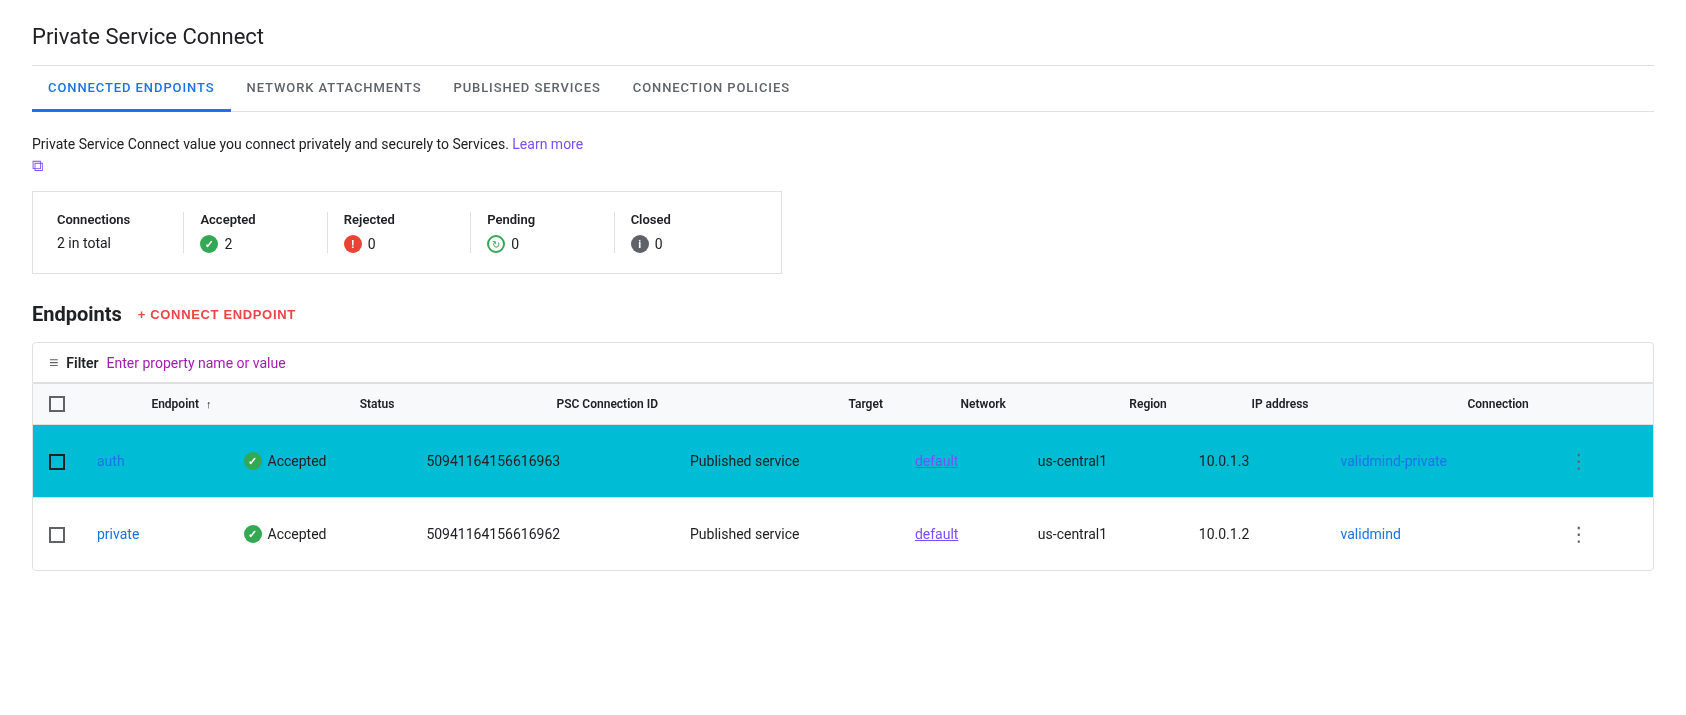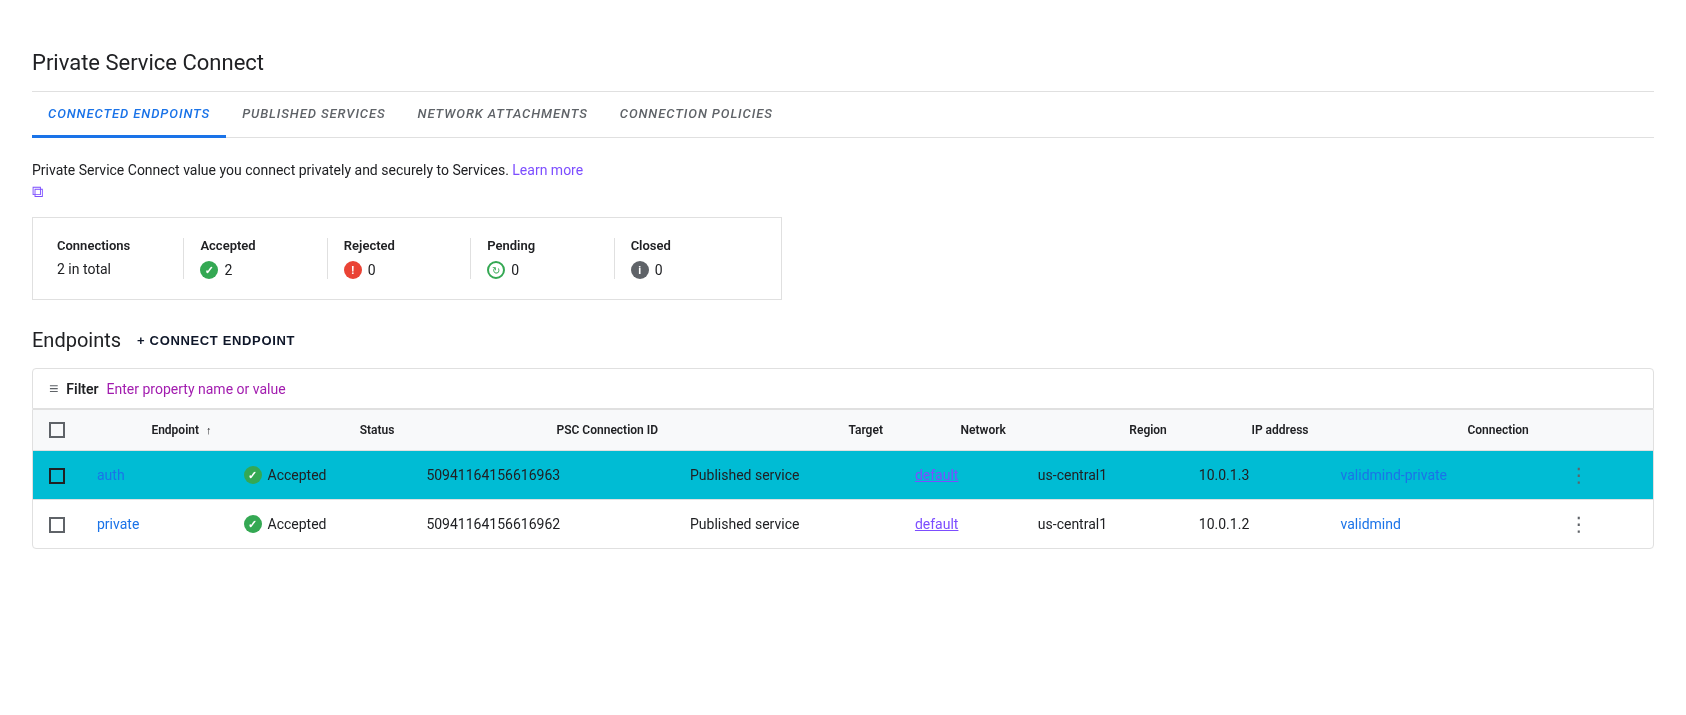--- a/index.html
+++ b/index.html
@@ -5,40 +5,38 @@
     * { box-sizing: border-box; margin: 0; padding: 0; }
     body {
       font-family: 'Google Sans', Roboto, Arial, sans-serif;
       font-size: 14px;
       color: #202124;
       background: #fff;
     }
     .page-wrapper {
       padding: 24px 32px;
       max-width: 1686px;
-      margin-top: 26px;
     }
     .page-title {
       font-size: 22px;
       font-weight: 400;
       color: #202124;
       margin-bottom: 16px;
     }
     .divider {
       border: none;
       border-top: 1px solid #e0e0e0;
       margin-bottom: 0;
     }
     
     .tabs {
       display: flex;
       gap: 0;
       border-bottom: 1px solid #e0e0e0;
       margin-bottom: 24px;
-      font-style: italic;
     }
     .tab {
       padding: 14px 16px;
       font-size: 13px;
       font-weight: 500;
       letter-spacing: 0.07em;
       color: #5f6368;
       cursor: pointer;
       text-transform: uppercase;
       border-bottom: 3px solid transparent;
@@ -96,29 +94,29 @@
     }
     
     .section-header {
       display: flex;
       align-items: center;
       gap: 16px;
       margin-bottom: 16px;
     }
     .section-title {
       font-size: 20px;
-      font-weight: 400;
+      font-weight: 700;
       color: #202124;
       text-align: center;
     }
     .connect-btn {
       display: flex;
       align-items: center;
       gap: 4px;
-      color: #0f172a;
+      color: #ef4444;
       font-size: 13px;
       font-weight: 600;
       letter-spacing: 0.05em;
       text-transform: uppercase;
       cursor: pointer;
       background: none;
       border: none;
     }
     
     .filter-bar {
@@ -172,21 +170,21 @@
     tbody tr:last-child {
       border-bottom: none;
     }
     tbody tr.highlighted {
       background: #00bcd4;
     }
     tbody tr.highlighted td {
       color: #202124;
     }
     tbody td {
-      padding: 12px 16px;
+      padding: 24px 16px;
       font-size: 14px;
       color: #202124;
       white-space: nowrap;
     }
     .link-blue {
       color: #1a73e8;
       cursor: pointer;
       text-decoration: none;
     }
     .link-purple {
@@ -275,22 +273,22 @@
 </head>
 <body>
 
 <div class="page-wrapper">
 
   <h1 class="page-title">Private Service Connect</h1>
   <hr class="divider">
 
   <div class="tabs">
     <div class="tab active">CONNECTED ENDPOINTS</div>
+    <div class="tab">NETWORK ATTACHMENTS</div>
     <div class="tab">PUBLISHED SERVICES</div>
-    <div class="tab">NETWORK ATTACHMENTS</div>
     <div class="tab">CONNECTION POLICIES</div>
   </div>
 
   <p class="description">
     <span>Private Service Connect value you connect privately and securely to Services.</span>
     <a class="link-blue" style="color:#7c4dff;">Learn more</a>
   </p>
   <span class="external-link-icon">⧉</span>
 
   <div class="stats-card">

